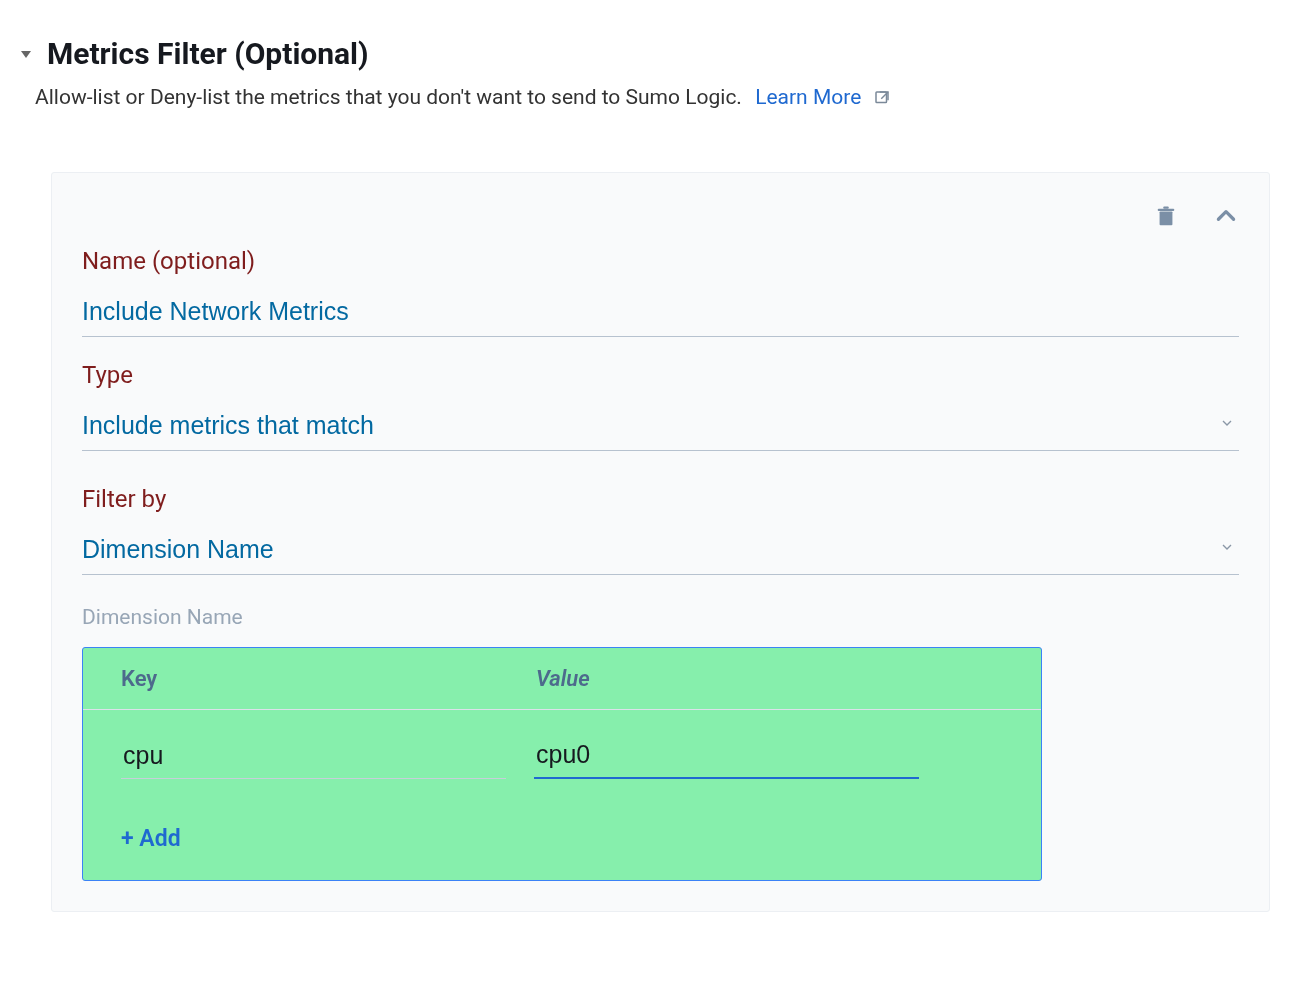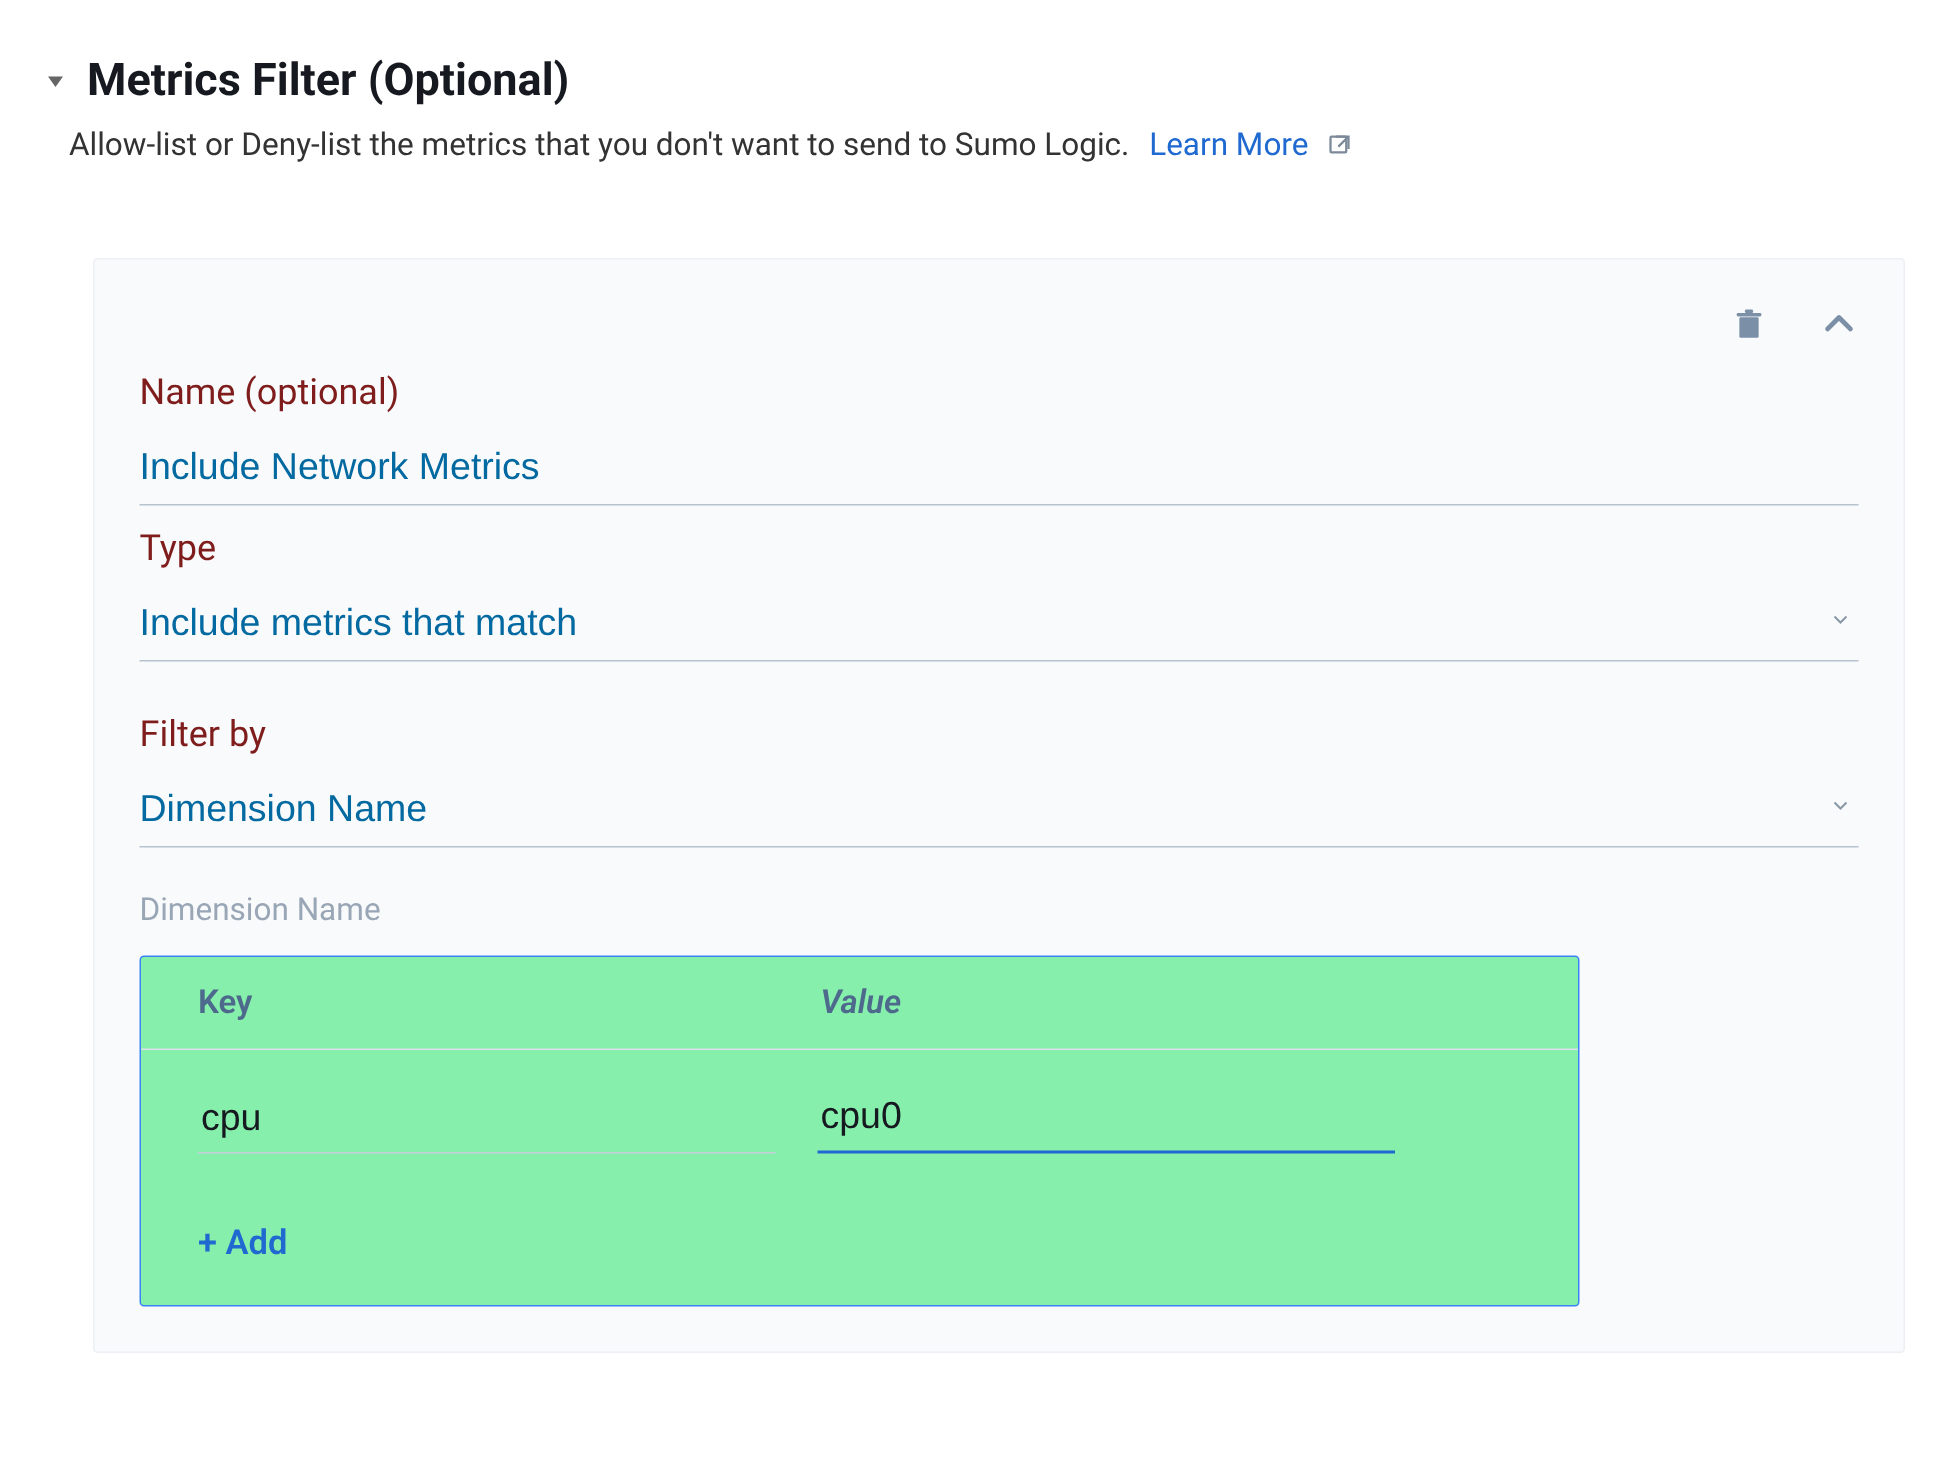--- a/index.html
+++ b/index.html
@@ -4,21 +4,21 @@
 <style>
   * { box-sizing: border-box; margin: 0; padding: 0; }
   html, body {
     width: 1300px;
     height: 988px;
     font-family: -apple-system, BlinkMacSystemFont, "Segoe UI", Roboto, "Helvetica Neue", Arial, sans-serif;
     background: #fff;
     color: #16191f;
   }
   .page {
-    padding: 36px 30px 30px 30px;
+    padding: 36px 30px 30px 19px;
   }
   .section-header {
     display: flex;
     align-items: center;
     gap: 14px;
     margin-bottom: 12px;
   }
   .disclosure-triangle {
     color: #555;
     font-size: 14px;
@@ -193,21 +193,21 @@
           <polyline points="5,15 12,8 19,15"></polyline>
         </svg>
       </span>
     </div>
 
     <div class="field">
       <div class="field-label">Name (optional)</div>
       <input class="input-underline" type="text" value="Include Network Metrics" style="">
     </div>
 
-    <div class="field" style="margin-top:14px">
+    <div class="field" style="margin-top:24px">
       <div class="field-label">Type</div>
       <div class="select-wrap">
         <input class="input-underline" type="text" readonly="" value="Include metrics that match" style="">
         <span class="select-chevron">
           <svg width="16" height="16" viewBox="0 0 24 24" fill="none" stroke="#8a97a6" stroke-width="2">
               <polyline points="6,9 12,15 18,9"></polyline>
             </svg>
         </span>
       </div>
     </div>

